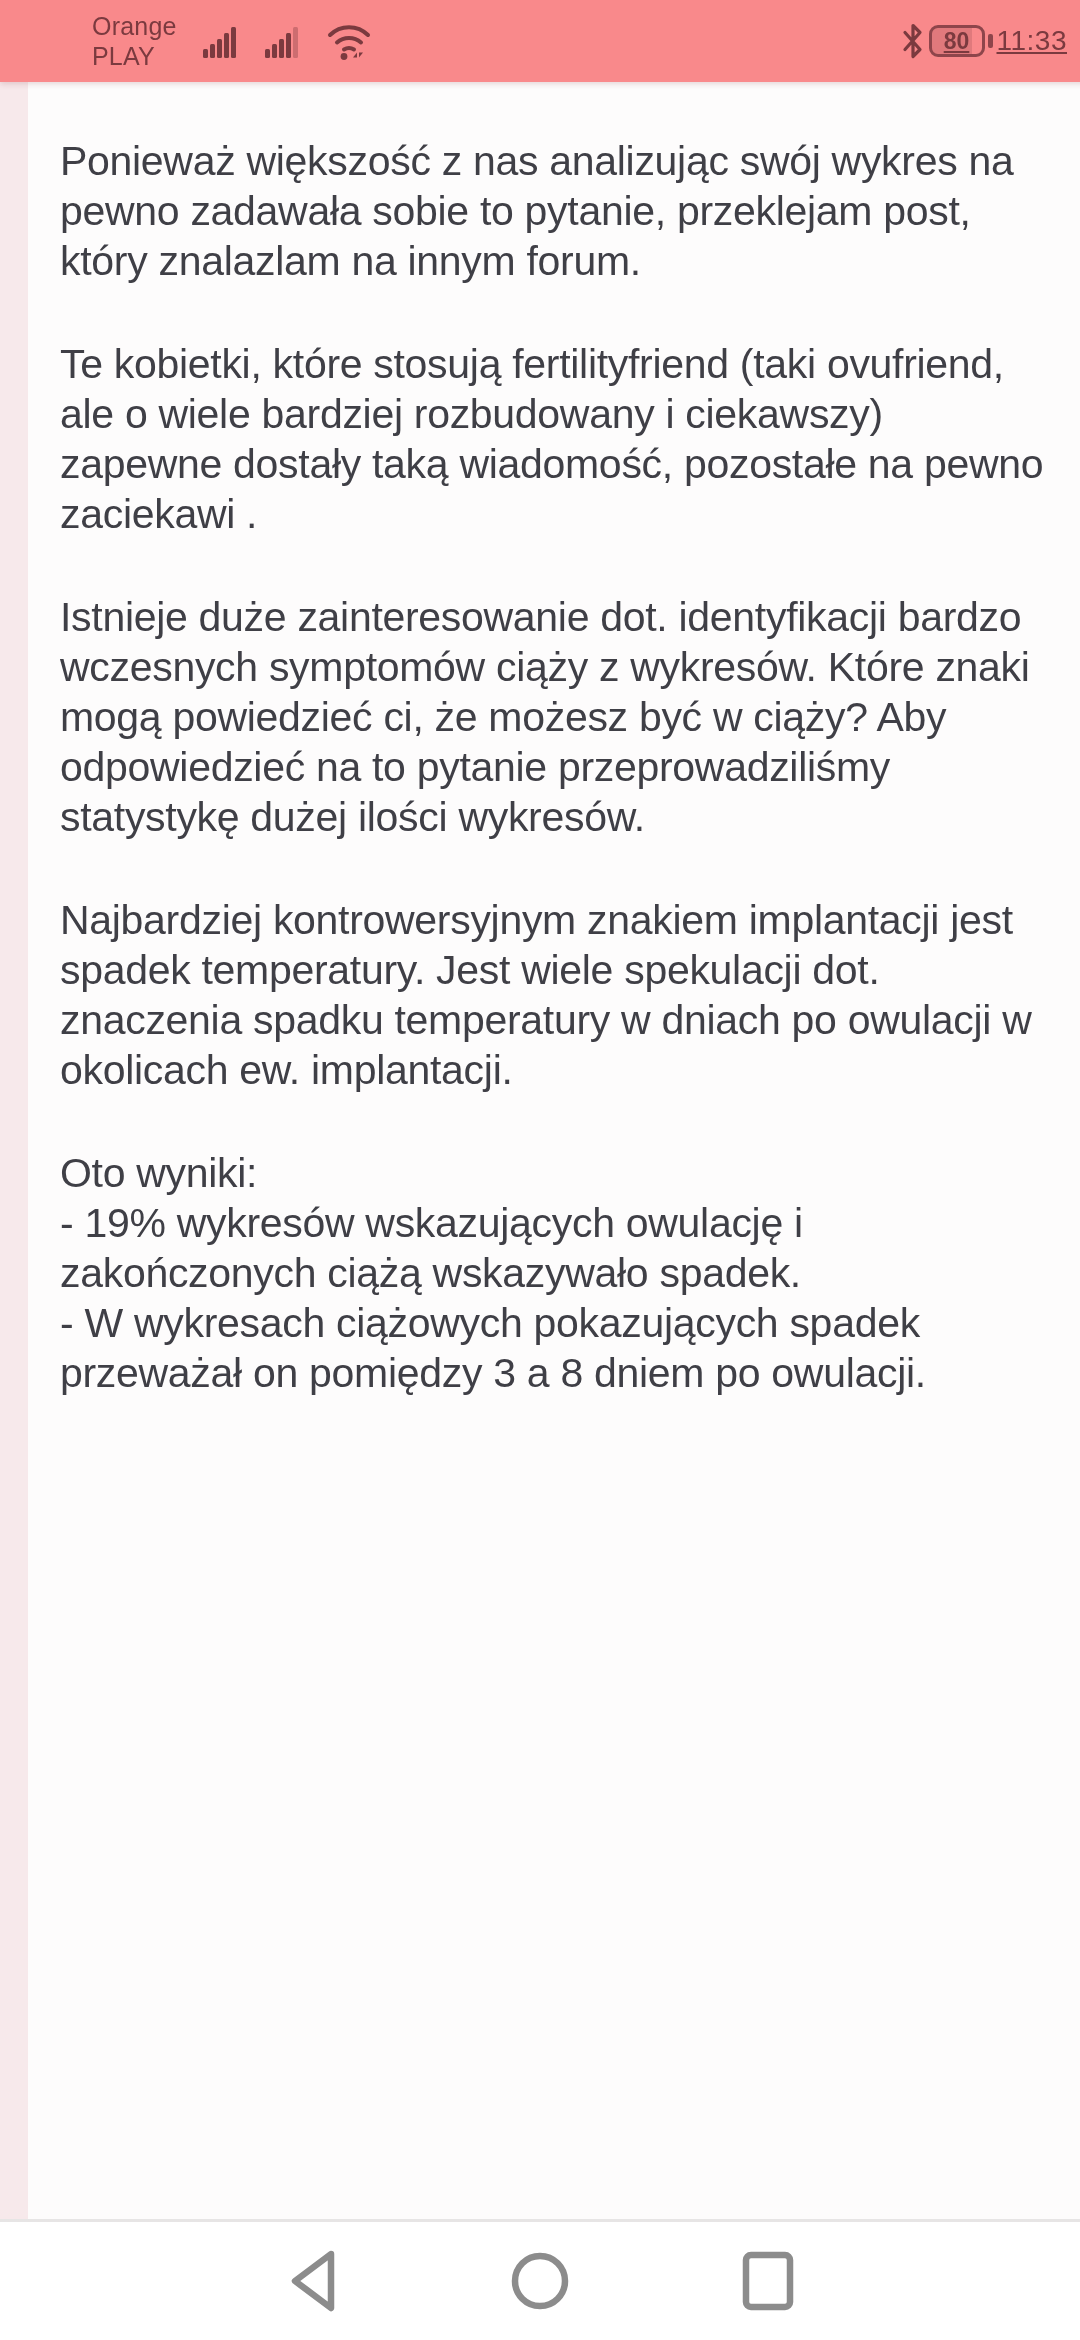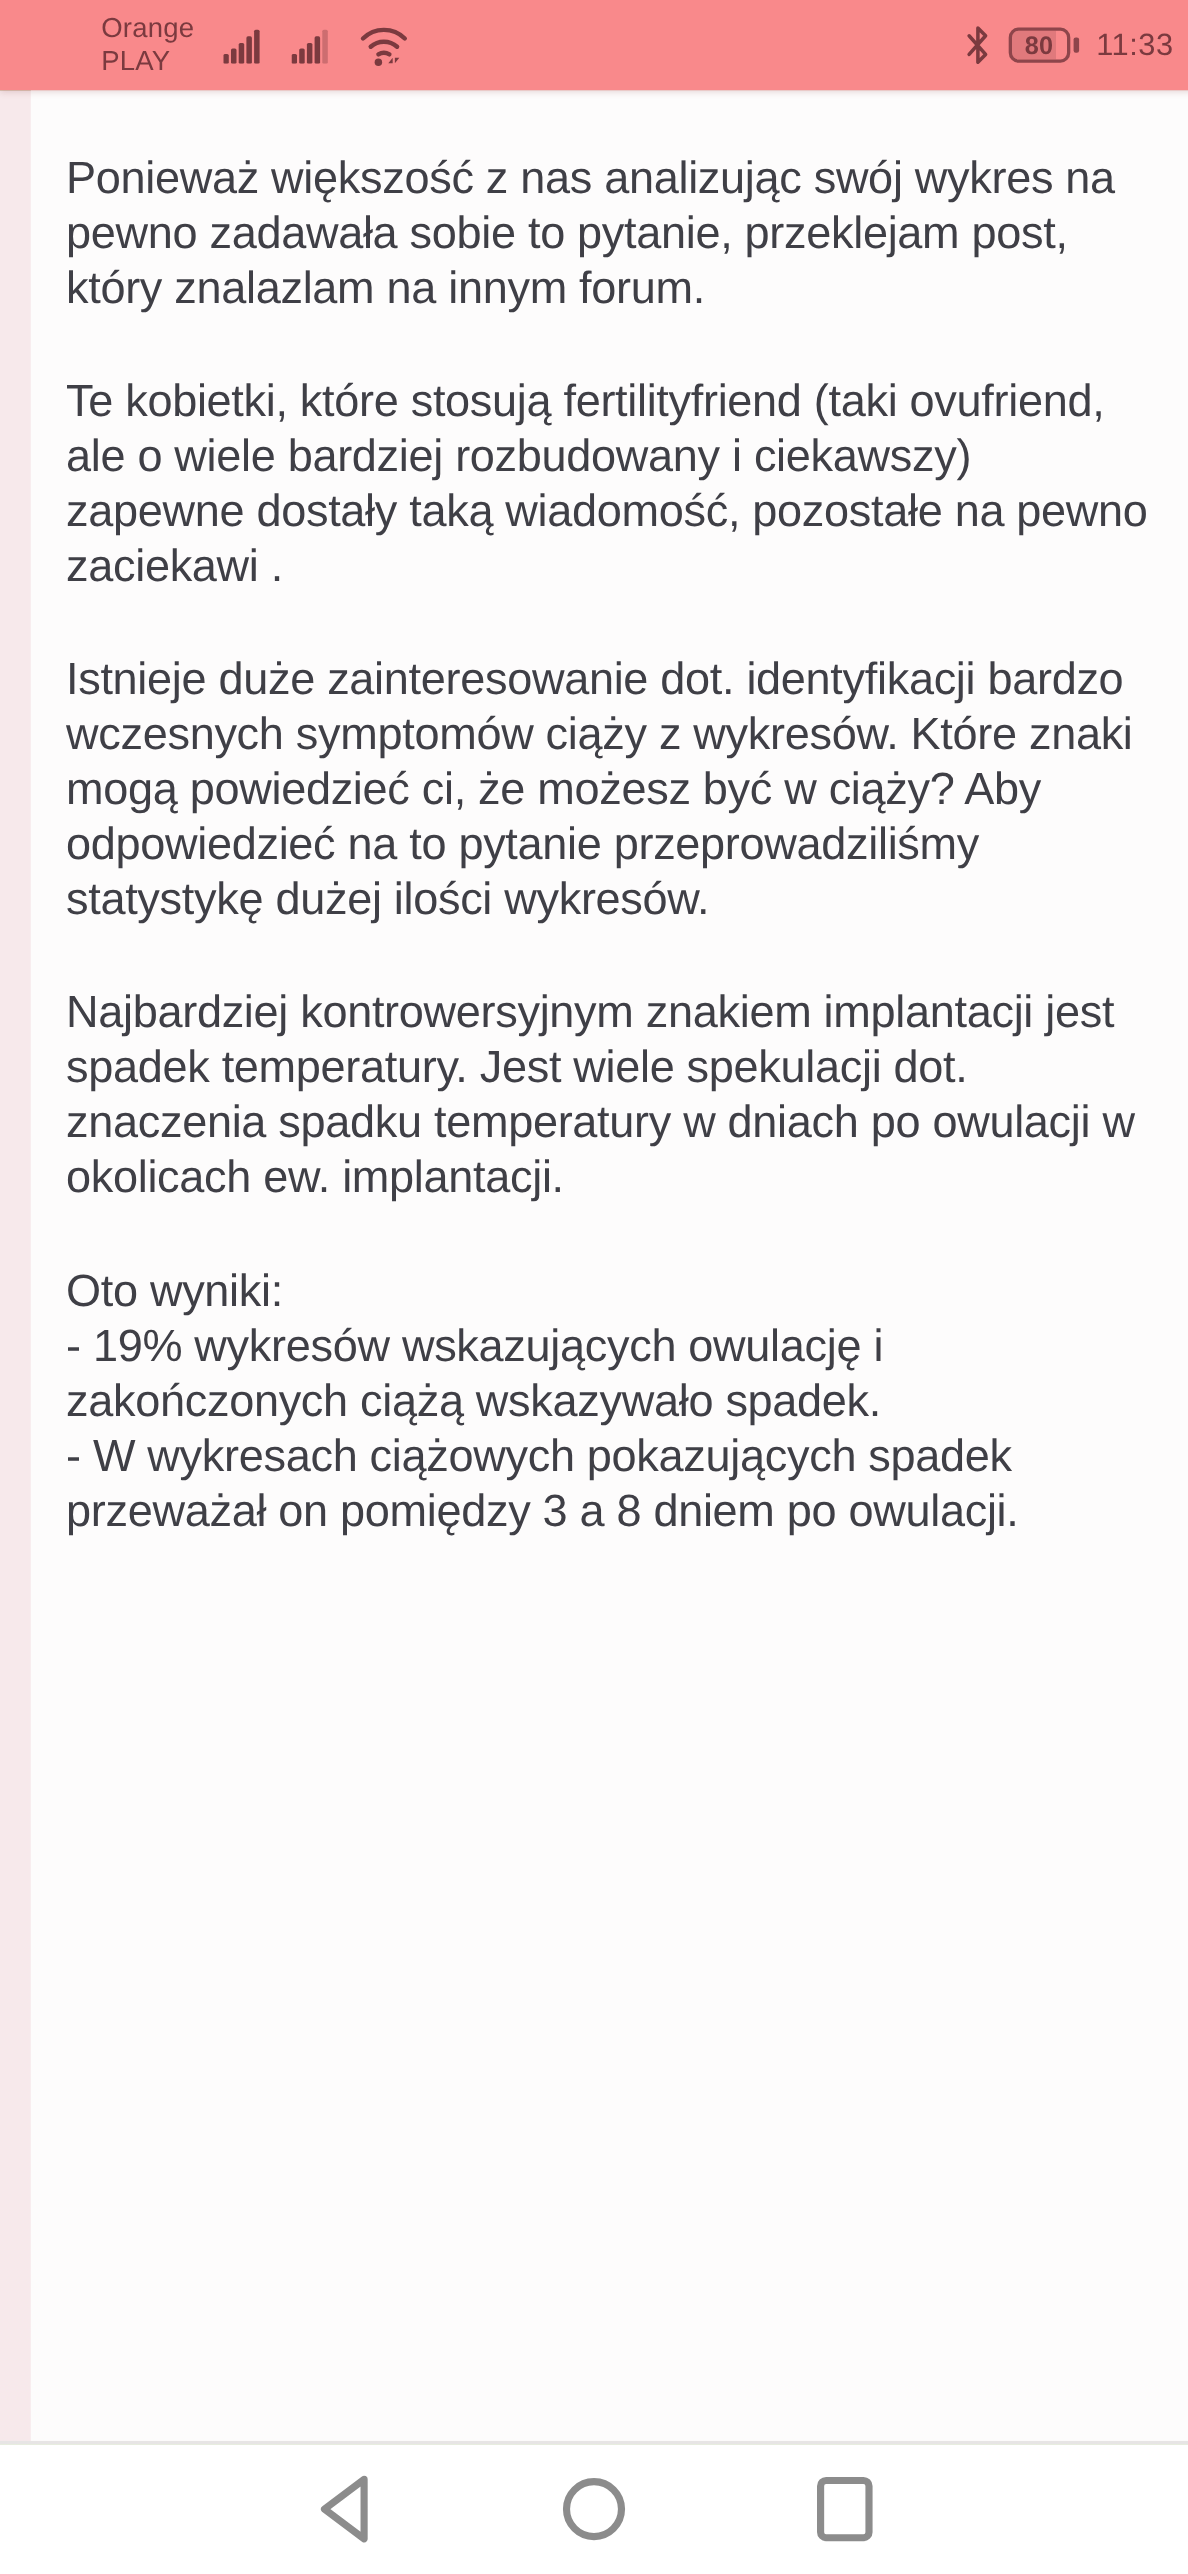--- a/index.html
+++ b/index.html
@@ -15,21 +15,21 @@
   .status-bar {
     position: absolute; top: 0; left: 0; right: 0; height: 82px;
     background: #f9898b; color: #7b3a3f;
     display: flex; align-items: center;
     padding: 0 48px 0 92px; box-sizing: border-box;
     box-shadow: 0 2px 6px rgba(120,40,45,0.18);
     z-index: 5;
   }
   .sb-left { display: flex; align-items: center; gap: 26px; }
   .carrier { display: flex; flex-direction: column; font-size: 25px; line-height: 30px; letter-spacing: 0.2px; }
-  .sb-right { margin-left: auto; display: flex; align-items: center; gap: 16px; }
+  .sb-right { margin-left: auto; display: flex; align-items: center; gap: 4px; text-decoration: underline; }
   .sb-icon { display: block; }
   .time { font-size: 28px; line-height: 40px; letter-spacing: 0.5px; }
 
   .battery { display: flex; align-items: center; }
   .battery-body {
     position: relative; width: 56px; height: 32px; box-sizing: border-box;
     border: 3px solid rgba(123,58,63,0.85); border-radius: 9px;
     display: flex; align-items: center; justify-content: center; overflow: hidden;
   }
   .battery-fill { position: absolute; left: 0; top: 0; bottom: 0; width: 80%; background: rgba(123,58,63,0.20); }

